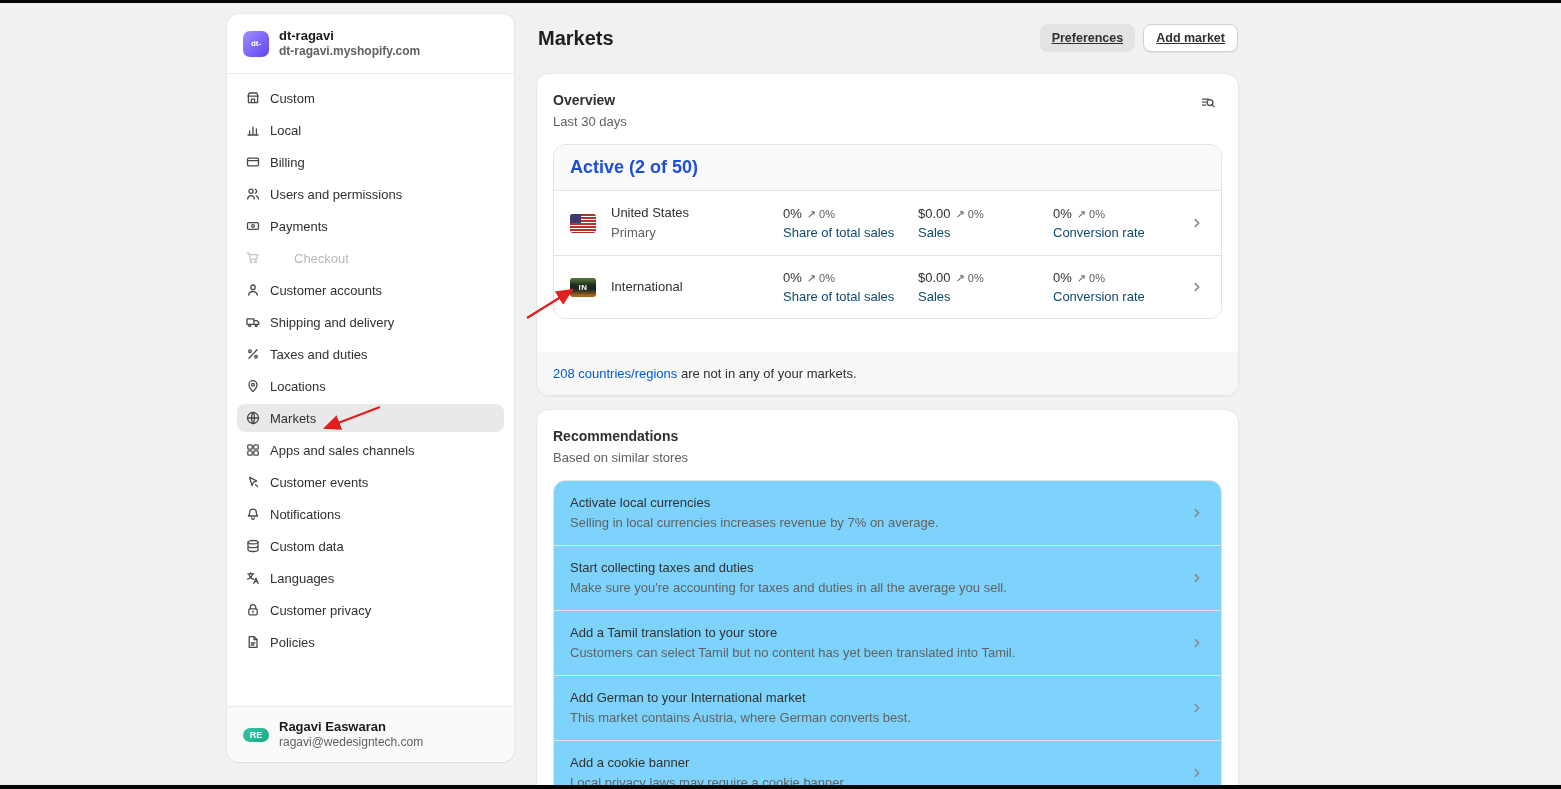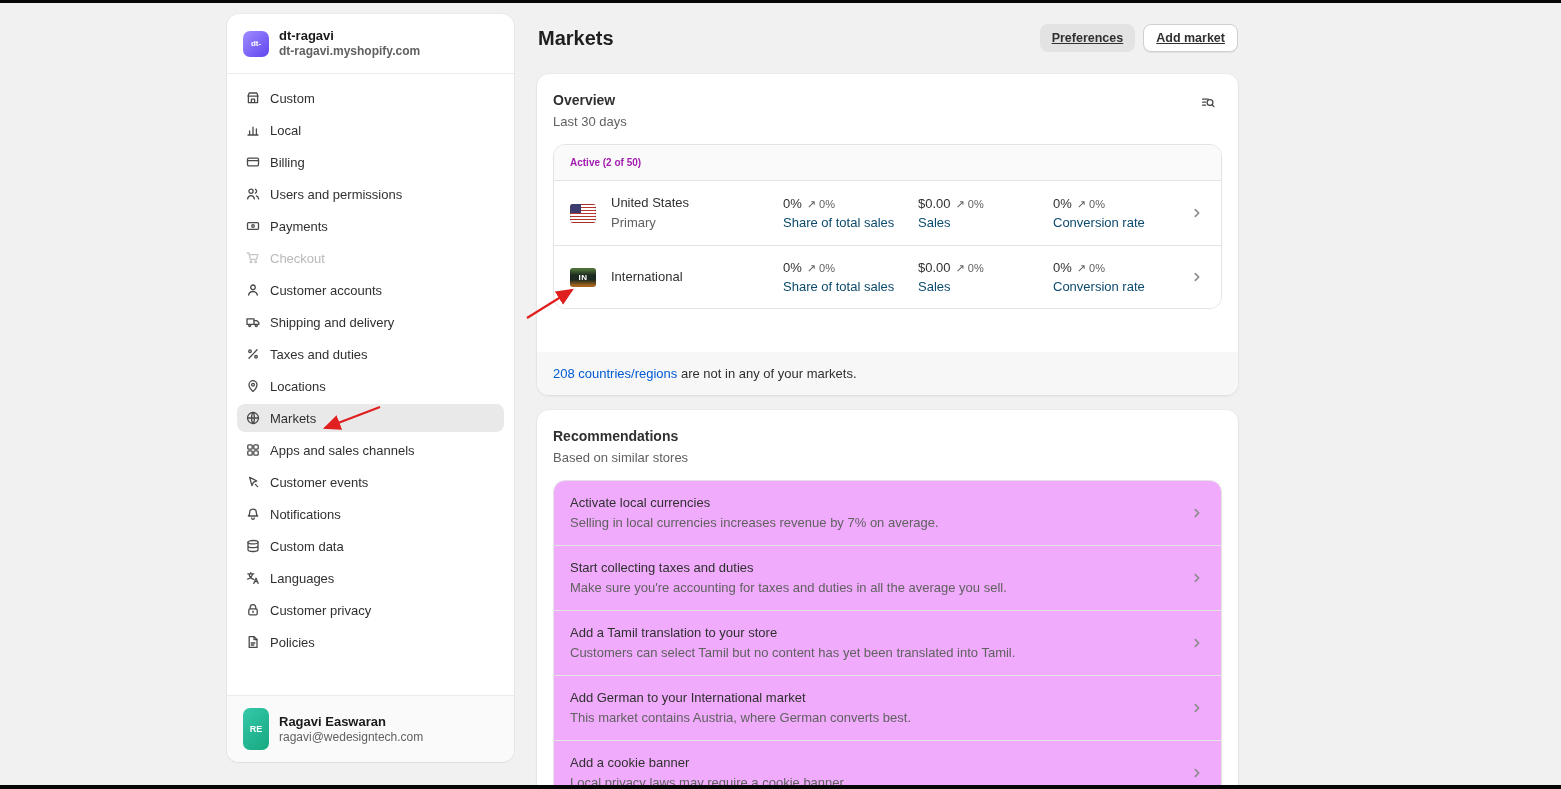--- a/index.html
+++ b/index.html
@@ -25,29 +25,29 @@
   }
   .store-name { font-size:13px; font-weight:700; color:#1a1a1a; line-height:16px; }
   .store-domain { font-size:12px; color:#616161; line-height:15px;font-weight:bold; }
 
   .nav { padding:10px 10px 4px; }
   .nav-item { display:flex; align-items:center; gap:9px; height:28px; padding:0 8px; margin-bottom:4px; border-radius:8px; cursor:pointer; }
   .nav-item.selected { background:#e9e9e9; }
   .nav-item .icon { width:16px; height:16px; color:#4a4a4a; display:flex; flex:none; }
   .nav-item .label { font-size:13px; font-weight:500; color:#303030; white-space:nowrap; }
   .nav-item.disabled { cursor:default; }
-  .nav-item.disabled .label { color:#b9b9b9; }
+  .nav-item.disabled .label { color:#b9b9b9;margin-left:24px; }
   .nav-item.disabled .icon { color:#c7c7c7; }
 
   .user-footer {
     margin-top:auto; display:flex; align-items:center; gap:10px; padding:12px 16px;
     border-top:1px solid #ebebeb; background:#fafafa; border-radius:0 0 12px 12px; cursor:pointer;
   }
   .user-avatar {
-    width:26px; height:42px; border-radius:7px; flex:none;
+    width:26px; height:14px; border-radius:7px; flex:none;
     background:linear-gradient(135deg,#35c9ab,#17a87f);
     color:#fff; font-size:9px; font-weight:700; display:flex; align-items:center; justify-content:center;
   }
   .user-name { font-size:13px; font-weight:700; color:#1a1a1a; line-height:16px; }
   .user-email { font-size:12px; color:#616161; line-height:15px; }
 
   
   .page-header { position:absolute; left:538px; top:24px; width:700px; display:flex; align-items:center; justify-content:space-between; }
   .page-title { font-size:20px; font-weight:700; margin:0; color:#1f1f1f; }
   .header-buttons { display:flex; gap:8px;text-decoration:underline; }
@@ -66,21 +66,21 @@
   }
   #overview-card { top:74px; height:321px; }
   #recommendations-card { top:410px; height:440px; }
   .card-head { display:flex; justify-content:space-between; align-items:flex-start; }
   .card-title { font-size:14px; font-weight:700; color:#303030; line-height:20px; }
   .card-subtitle { font-size:13px; color:#616161; margin-top:2px; line-height:20px; }
   .icon-btn { background:transparent; border:none; width:28px; height:28px; border-radius:8px; color:#4a4a4a; display:flex; align-items:center; justify-content:center; cursor:pointer; padding:0; }
 
   
   .market-box { margin-top:12px; border:1px solid #e3e3e3; border-radius:12px; overflow:hidden; }
-  .market-box-header { padding:12px 16px; font-size:10px; font-weight:600; color:#a21caf; background:#fafafa; border-bottom:1px solid #e3e3e3; }
+  .market-box-header { padding:12px 16px; font-size:18px; font-weight:600; color:#1d4ed8; background:#fafafa; border-bottom:1px solid #e3e3e3; }
   .market-row { display:flex; align-items:center; padding:12px 16px; border-bottom:1px solid #e3e3e3; background:#fff; cursor:pointer; }
   .market-row:last-child { border-bottom:none; }
   .flag { width:26px; height:19px; border-radius:3px; margin-right:15px; flex:none; position:relative; overflow:hidden; box-shadow:inset 0 0 0 1px rgba(0,0,0,.1); }
   .flag-us { background:repeating-linear-gradient(180deg,#b7342e 0 1.5px,#fff 1.5px 3px); }
   .flag-us::after { content:""; position:absolute; left:0; top:0; width:11px; height:9.5px; background:#3c3b6e; }
   .flag-in { background:linear-gradient(180deg,#57813d 0%,#1c2a1f 38%,#1c2a1f 62%,#c8761f 100%); color:#fff; font-size:8px; font-weight:700; display:flex; align-items:center; justify-content:center; letter-spacing:.5px; }
   .market-name-col { width:172px; display:flex; flex-direction:column; justify-content:center; }
   .market-name { font-size:13px; color:#303030; line-height:20px; }
   .market-subtitle { font-size:13px; color:#616161; line-height:20px; }
   .stat-col { width:135px; }
@@ -91,21 +91,21 @@
   .chevron { margin-left:auto; width:16px; height:16px; color:#8a8a8a; display:flex; }
 
   .overview-footer {
     margin:auto -16px -16px; background:#f7f7f7; padding:14px 16px;
     border-radius:0 0 12px 12px; font-size:13px; color:#303030;
   }
   .link { color:#005bd3; cursor:pointer; }
 
   
   .rec-box { margin-top:12px; border:1px solid #e3e3e3; border-radius:12px; overflow:hidden; }
-  .rec-row { display:flex; align-items:center; padding:12px 16px; border-bottom:1px solid #e3e3e3; cursor:pointer; background:#f0abfc; }
+  .rec-row { display:flex; align-items:center; padding:12px 16px; border-bottom:1px solid #e3e3e3; cursor:pointer; background:#7dd3fc; }
   .rec-row:last-child { border-bottom:none; }
   .rec-text { flex:1; }
   .rec-title { font-size:13px; color:#303030; line-height:20px; }
   .rec-desc { font-size:13px; color:#616161; line-height:20px; }
 
   .annotations { position:absolute; left:0; top:0; pointer-events:none; z-index:50; }
 </style>
 </head>
 <body>
 

